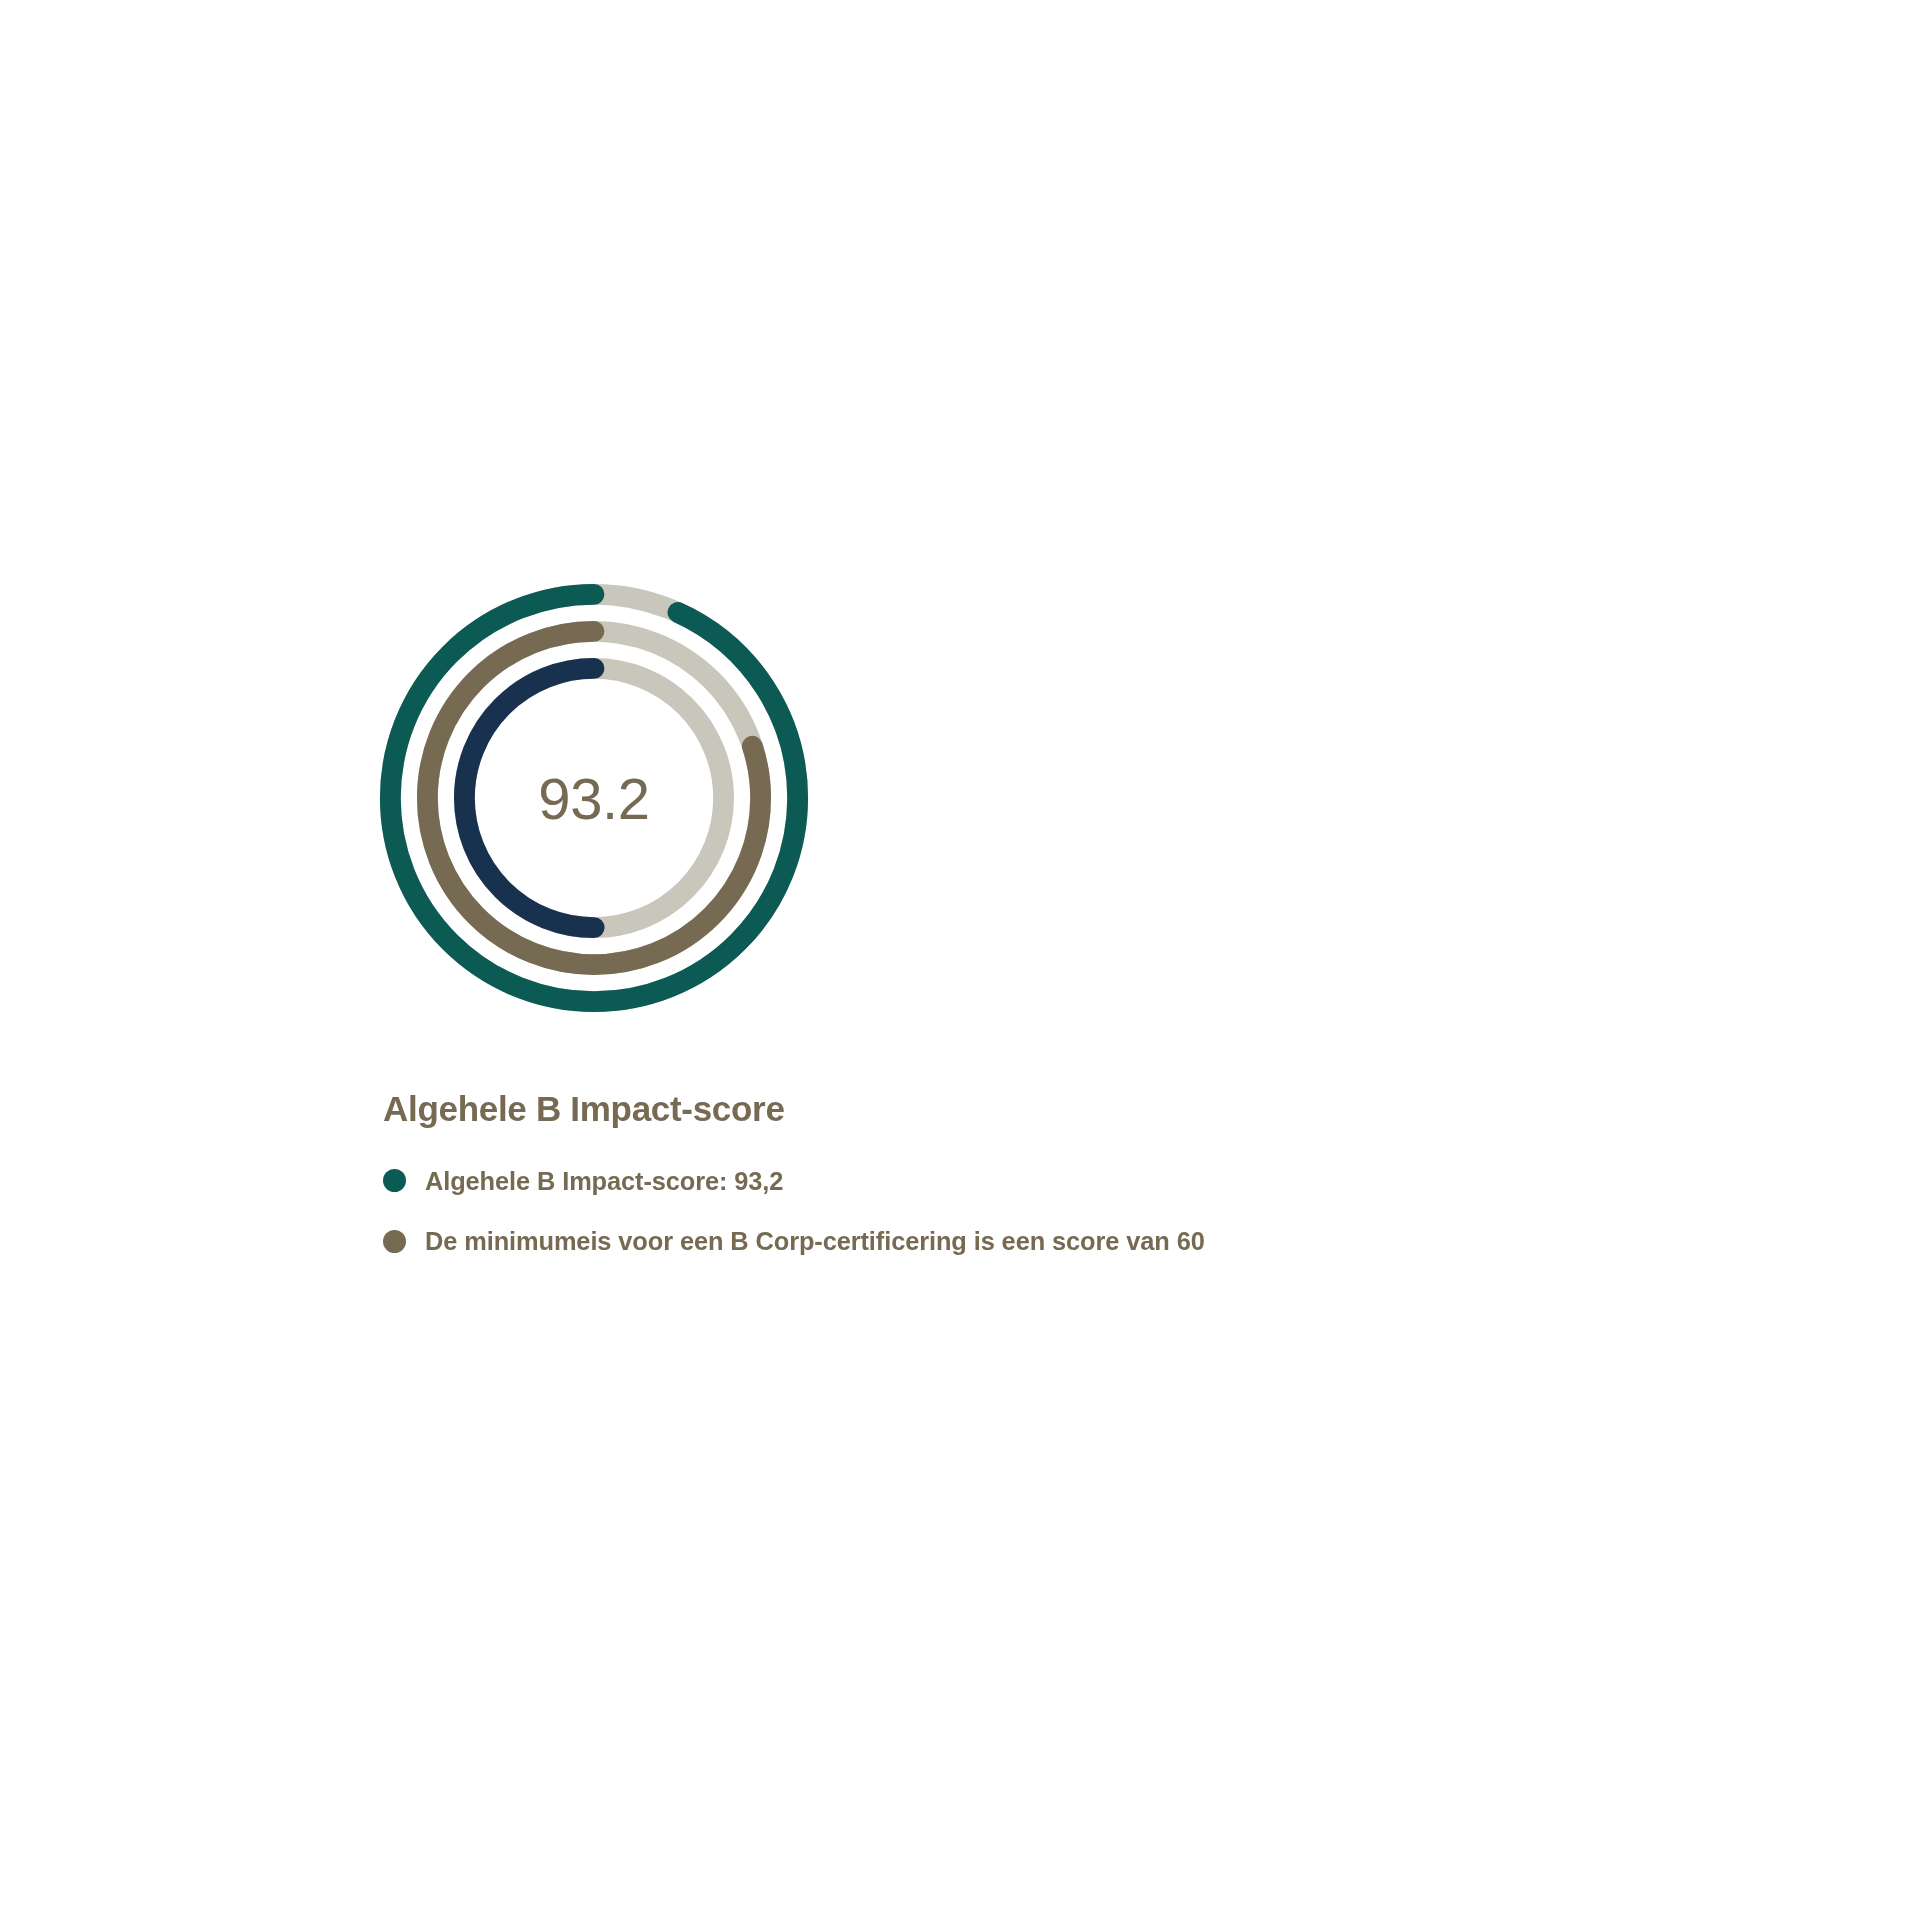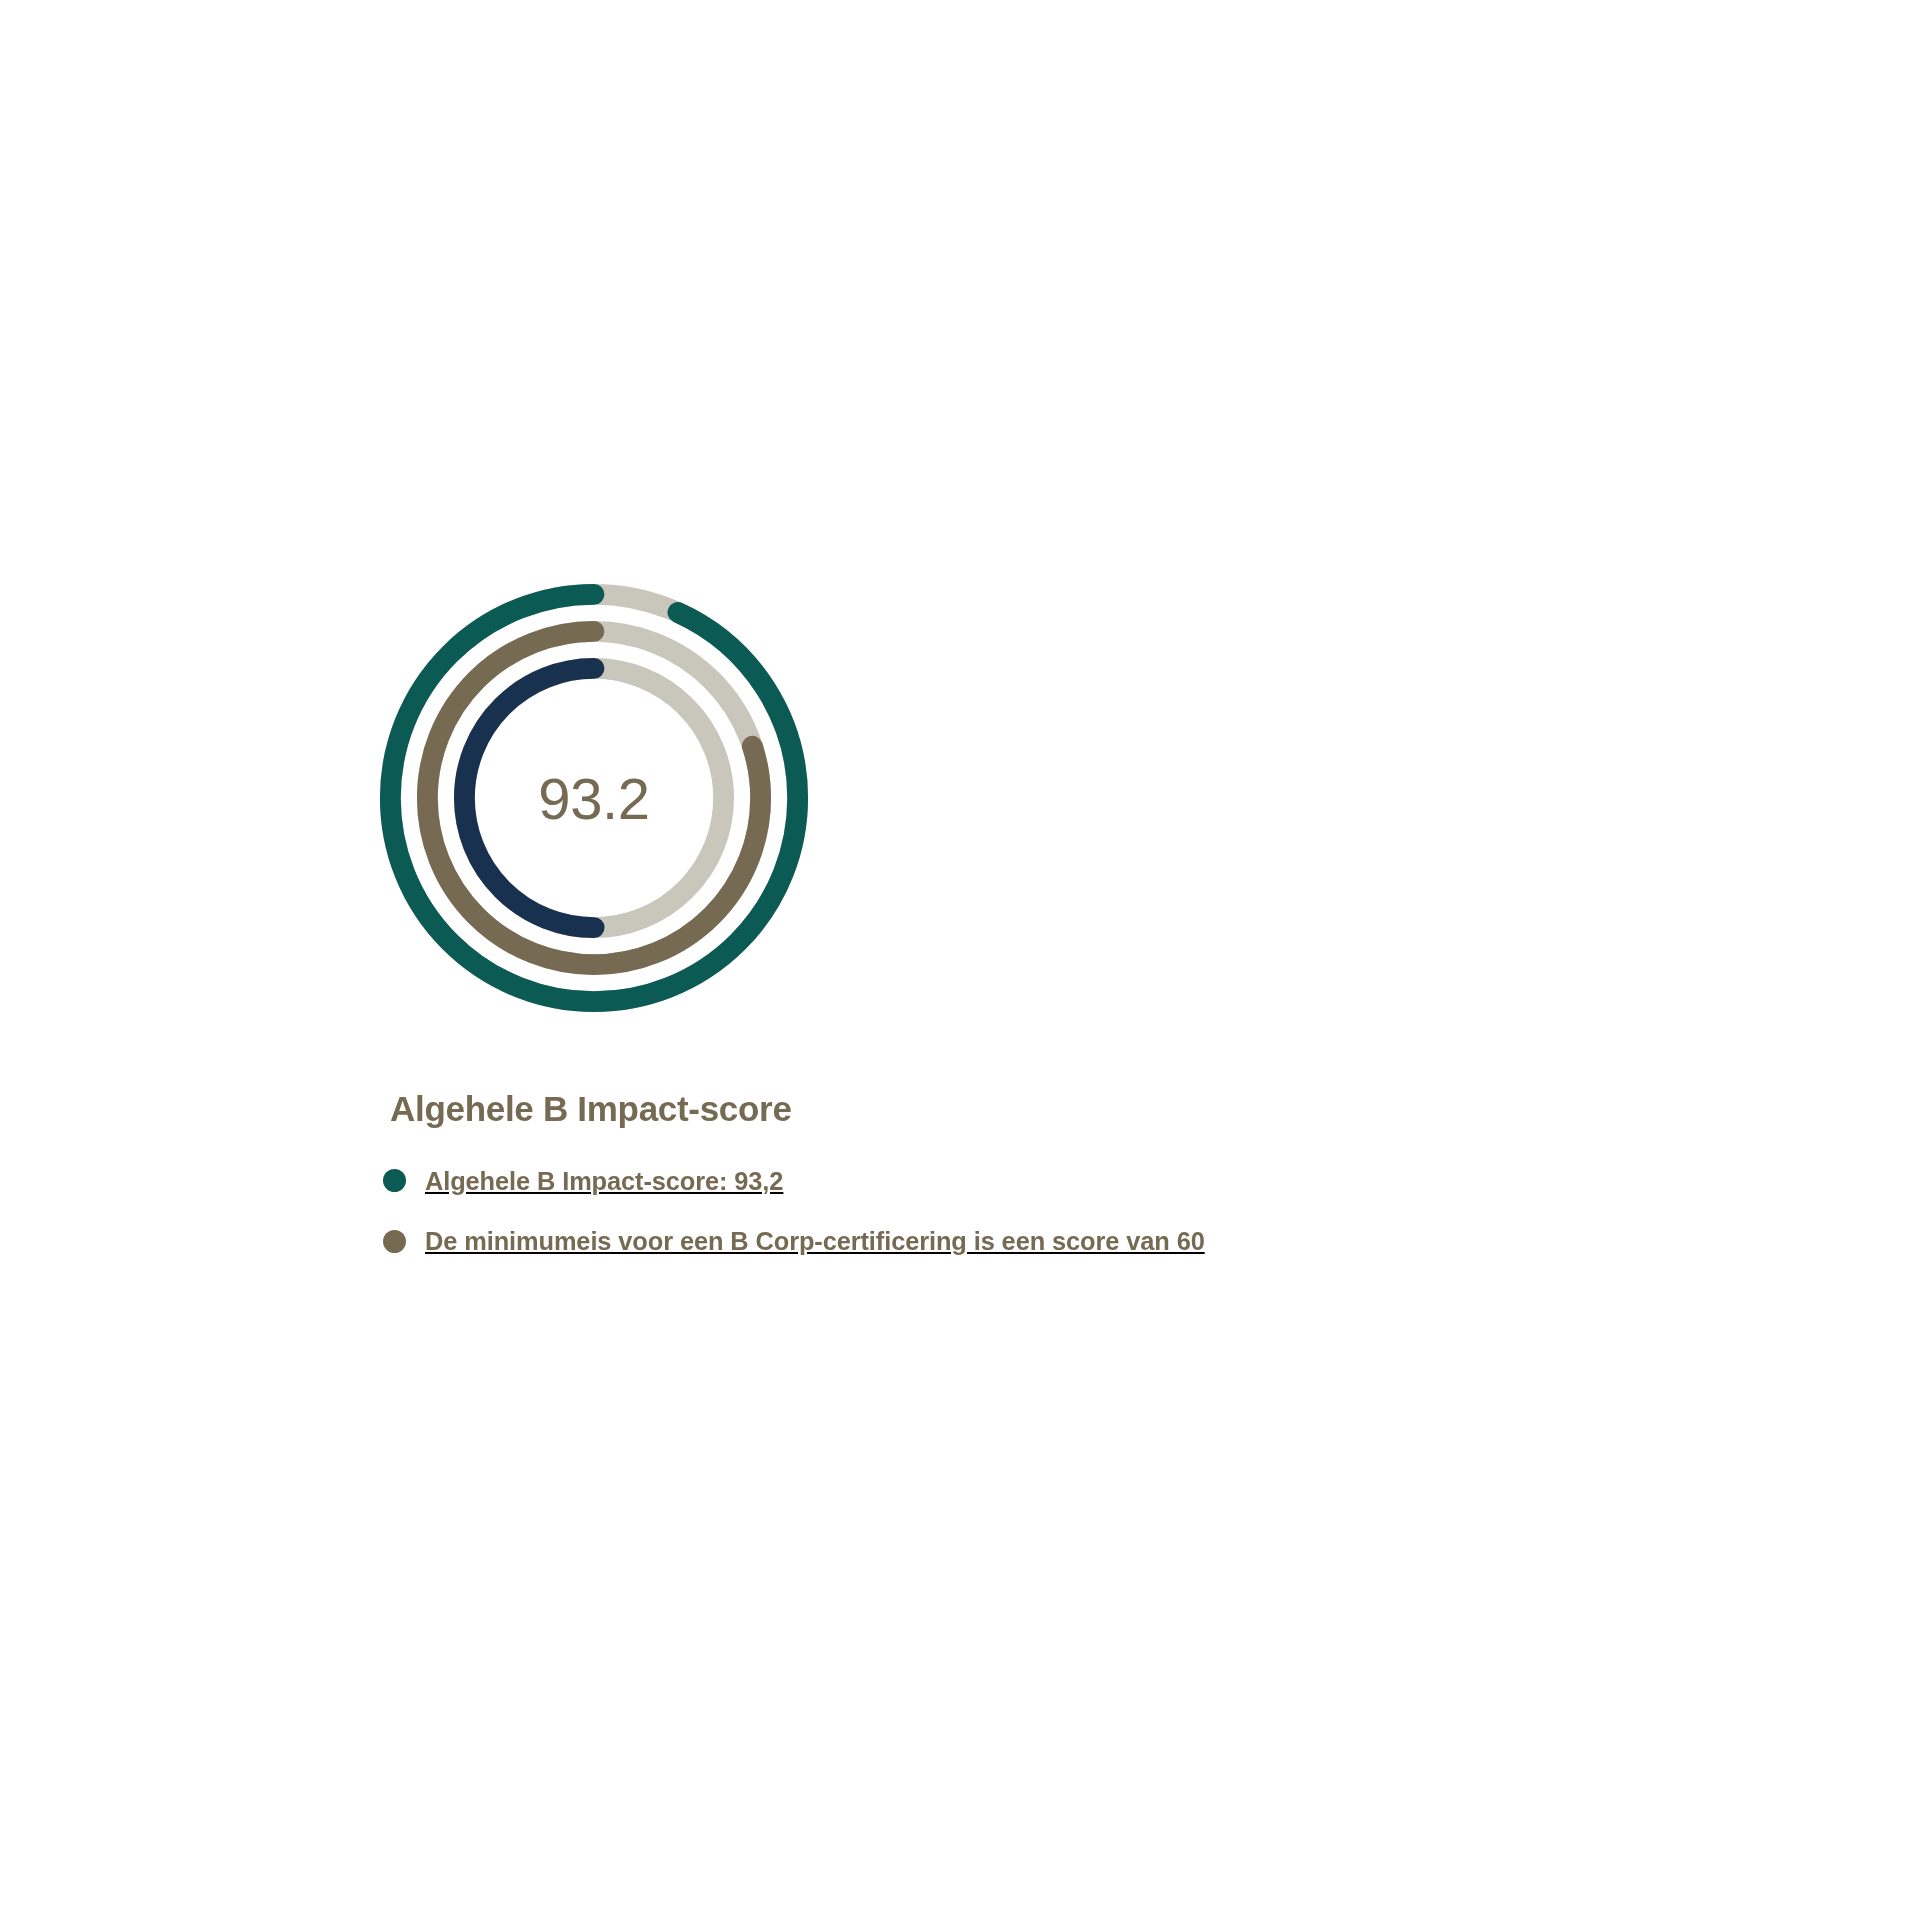--- a/index.html
+++ b/index.html
@@ -40,33 +40,32 @@
     position:absolute;
     left:383px;
     top:1090px;
     width:1156px;
   }
   .chart-title{
     font-size:35px;
     font-weight:700;
     color:#766A53;
     letter-spacing:-0.3px;
-    margin:0 0 37px 7px;
+    margin:0 0 37px 0;
     line-height:1.1;
   }
   .legend-list{
     list-style:none;
     margin:0;
     padding:0;
   }
   .legend-item{
     display:flex;
     align-items:center;
     margin-bottom:30px;
-    text-decoration:underline;
   }
   .legend-item:last-child{margin-bottom:0;}
   .legend-dot{
     flex:0 0 auto;
     width:23px;
     height:23px;
     border-radius:50%;
     margin-right:19px;
   }
   .legend-label{

